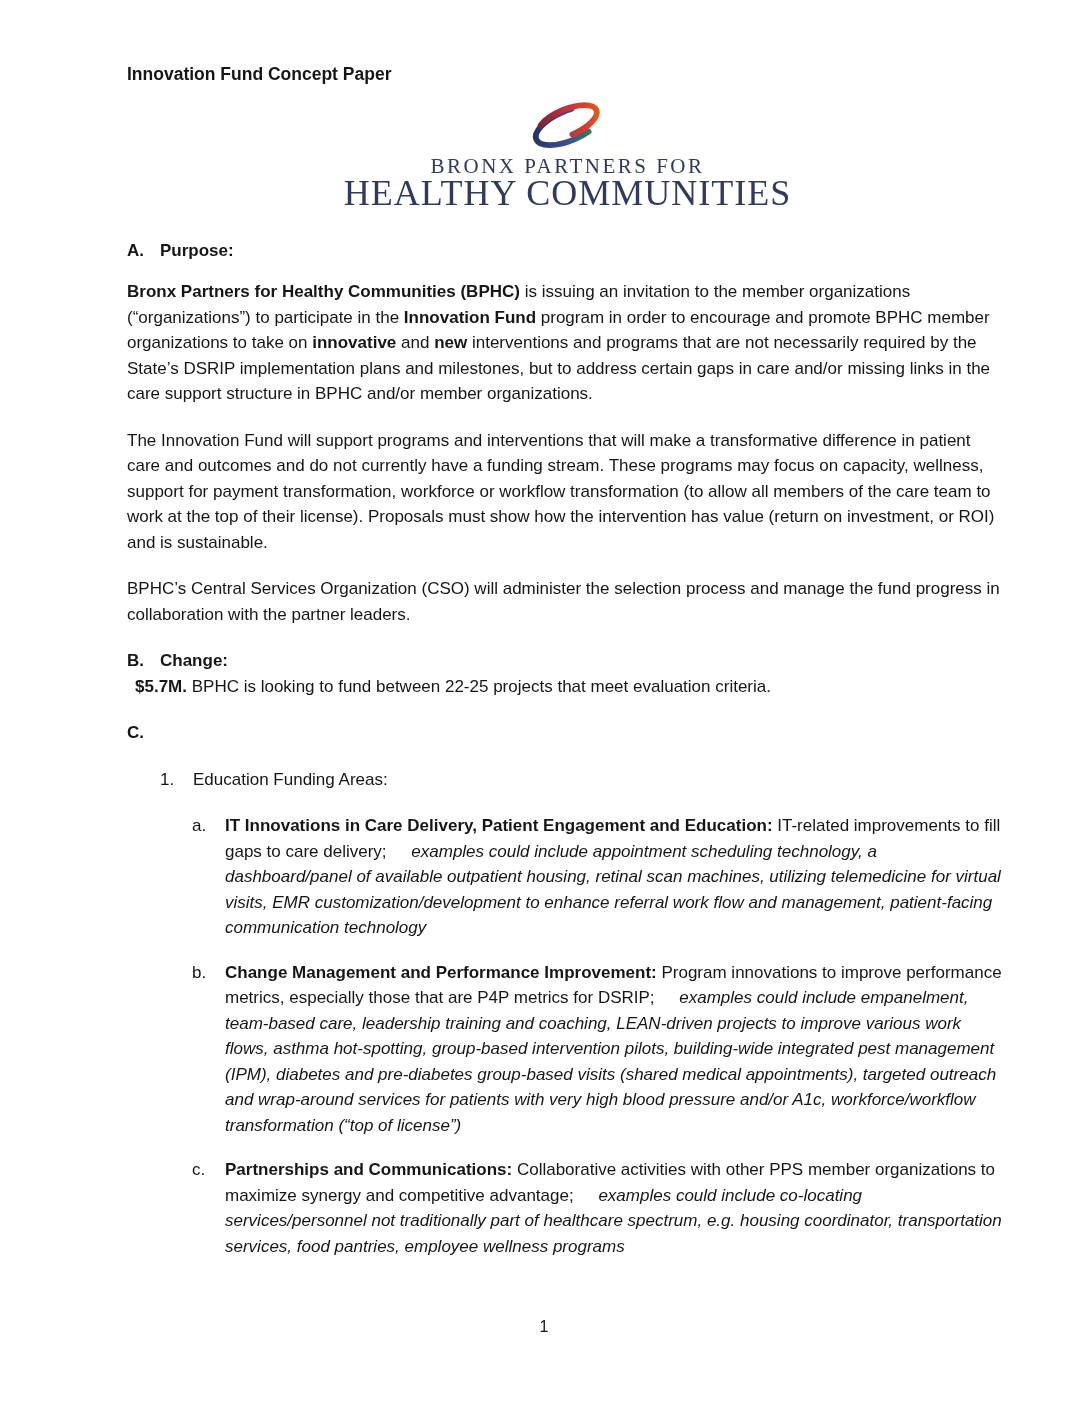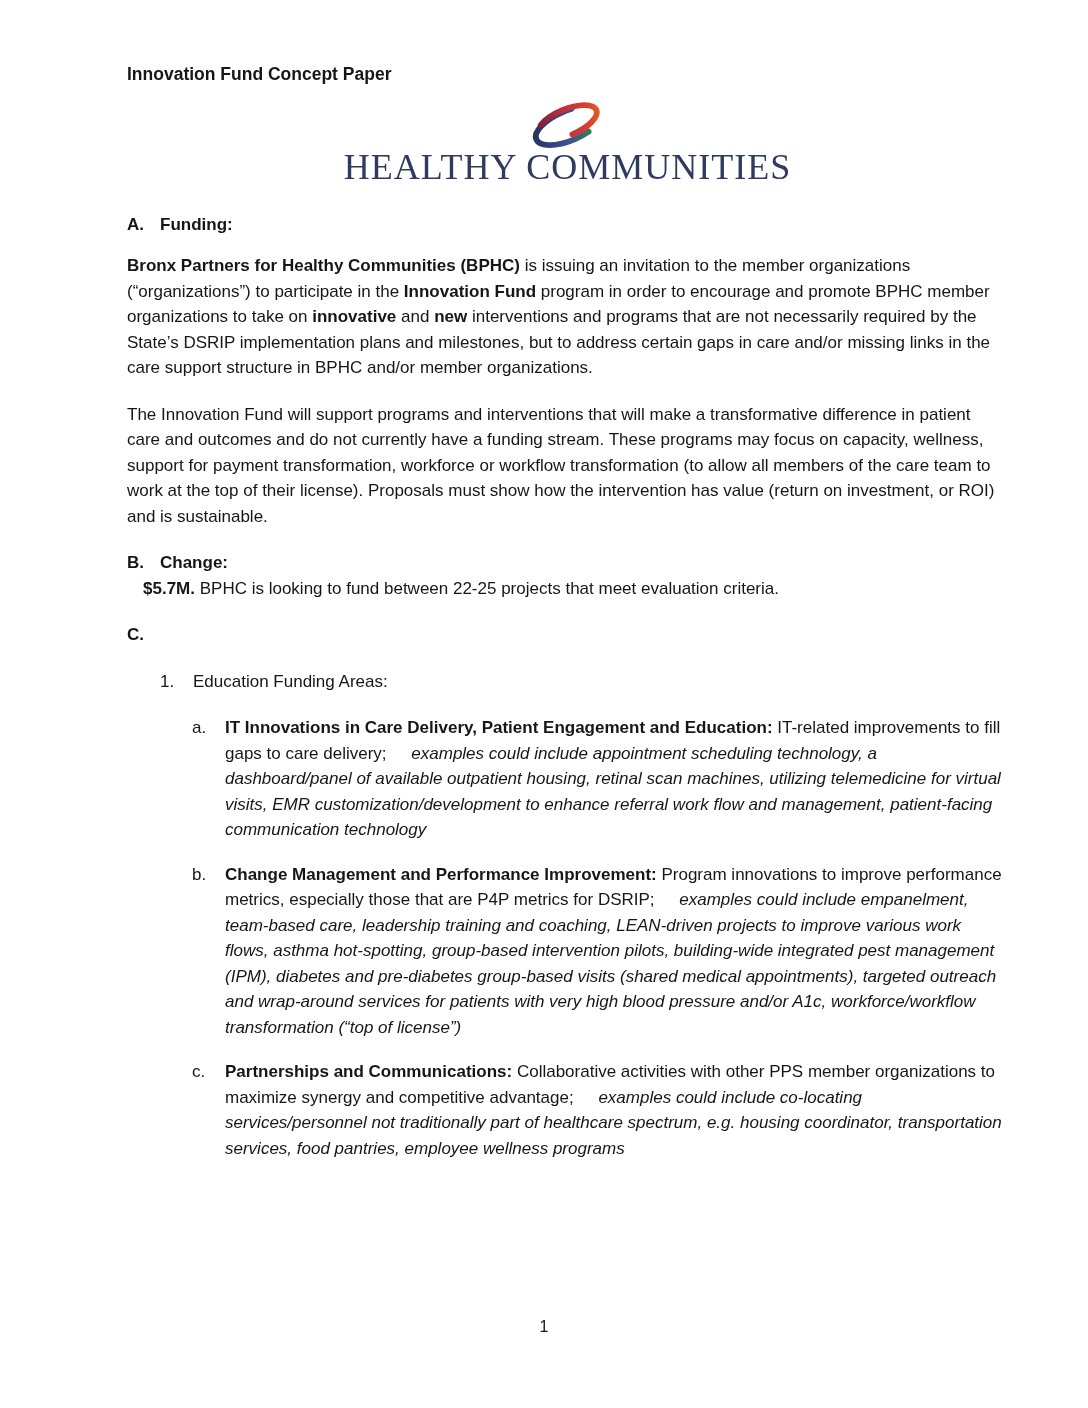--- a/index.html
+++ b/index.html
@@ -26,21 +26,21 @@
   .logo-line2 {
     font-family:"Liberation Serif","DejaVu Serif",serif;
     font-size:36px; letter-spacing:1px; line-height:30px;
   }
   .sec-heading { display:flex; font-weight:700; }
   .h-a { margin-top:30px; margin-bottom:16px; }
   .h-b { margin-bottom:0; }
   .h-c { margin-bottom:21px; }
   .marker { flex:0 0 33px; }
   p.body-p { margin:0 0 21px 0; }
-  p.tight { margin:0 0 21px 16px; }
+  p.tight { margin:0 0 21px 8px; }
   .l1 { display:flex; margin:0 0 21px 33px; }
   .l2 { display:flex; margin:0 0 19px 65px; }
   .item-body { flex:1; }
   .b { font-weight:700; font-style:normal;text-align:right; }
   .i { font-style:italic;margin-left:20px; }
   .page-num {
     position:absolute; left:0; right:0; top:1314px;
     text-align:center; font-size:16px; color:#161616;
   }
 </style>
@@ -64,32 +64,34 @@
           <stop offset="0.45" stop-color="#c22f3e"></stop>
           <stop offset="0.78" stop-color="#d8432a"></stop>
           <stop offset="1" stop-color="#e2691c"></stop>
         </linearGradient>
       </defs>
       <g transform="rotate(-23 50 31)" fill="none" stroke-linecap="round">
         <ellipse cx="50" cy="33" rx="39" ry="16.5" pathLength="360" stroke="url(#navyGrad)" stroke-width="6.5" stroke-dasharray="235 125" stroke-dashoffset="-55"></ellipse>
         <ellipse cx="50" cy="29" rx="35" ry="14.5" pathLength="360" stroke="url(#rainGrad)" stroke-width="6.5" stroke-dasharray="245 115" stroke-dashoffset="-205"></ellipse>
       </g>
     </svg>
+    <div class="logo-line1">BRONX PARTNERS FOR</div>
     <div class="logo-line2">HEALTHY COMMUNITIES</div>
   </div>
 
   <div class="sec-heading h-a">
     <span class="marker">A.</span>
-    <span>Funding:</span>
+    <span>Purpose:</span>
   </div>
 
   <p class="body-p"><b class="b">Bronx Partners for Healthy Communities (BPHC)</b><span> is issuing an invitation to the member organizations (“organizations”) to participate in the </span><b class="b">Innovation Fund</b><span> program in order to encourage and promote BPHC member organizations to take on </span><b class="b">innovative</b><span> and </span><b class="b">new</b><span> interventions and programs that are not necessarily required by the State’s DSRIP implementation plans and milestones, but to address certain gaps in care and/or missing links in the care support structure in BPHC and/or member organizations.</span></p>
 
   <p class="body-p">The Innovation Fund will support programs and interventions that will make a transformative difference in patient care and outcomes and do not currently have a funding stream. These programs may focus on capacity, wellness, support for payment transformation, workforce or workflow transformation (to allow all members of the care team to work at the top of their license). Proposals must show how the intervention has value (return on investment, or ROI) and is sustainable.</p>
 
+  <p class="body-p">BPHC’s Central Services Organization (CSO) will administer the selection process and manage the fund progress in collaboration with the partner leaders.</p>
 
   <div class="sec-heading h-b">
     <span class="marker">B.</span>
     <span>Change:</span>
   </div>
   <p class="tight"><b class="b">$5.7M.</b><span> BPHC is looking to fund between 22-25 projects that meet evaluation criteria.</span></p>
 
   <div class="sec-heading h-c">
     <span class="marker">C.</span>
   </div>

